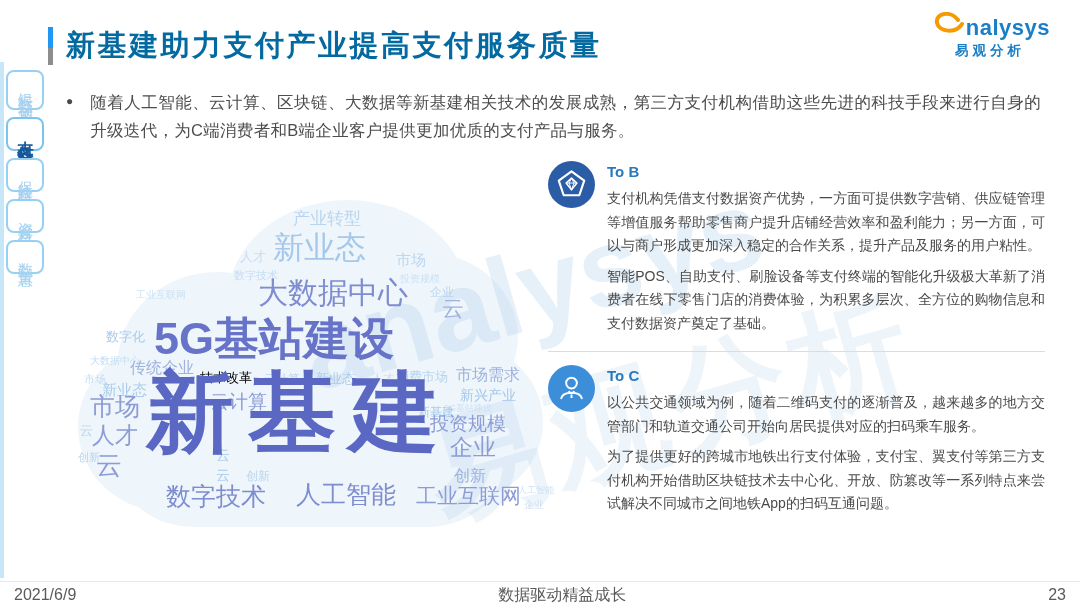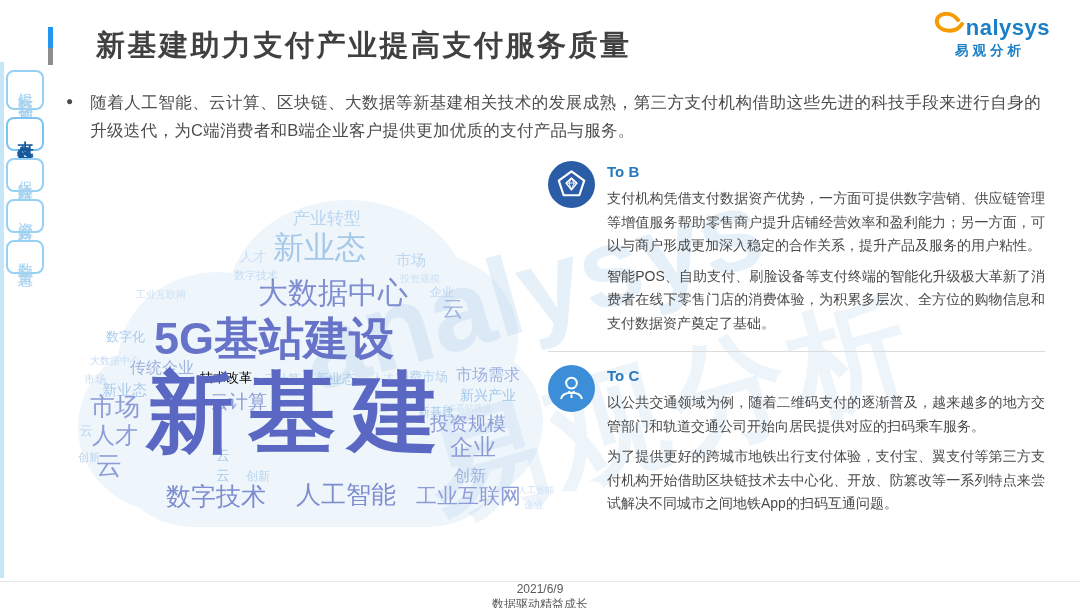--- a/index.html
+++ b/index.html
@@ -3,21 +3,21 @@
 <meta charset="utf-8">
 <style>
   html,body{margin:0;padding:0;}
   body{
     width:1080px;height:608px;position:relative;overflow:hidden;
     background:#ffffff;font-family:"Liberation Sans", sans-serif;
   }
   
   .title-row{position:absolute;left:48px;top:26px;display:flex;align-items:center;z-index:3;}
   .title-bar{width:5px;height:38px;background:linear-gradient(#2196f3 0 54%, #8d8d8d 54% 100%);margin-right:13px;}
-  .page-title{font-size:29px;font-weight:bold;color:#404040;letter-spacing:2.5px;white-space:nowrap;margin-left:30px;}
+  .page-title{font-size:29px;font-weight:bold;color:#0369a1;letter-spacing:2.5px;white-space:nowrap;}
   .logo{position:absolute;right:30px;top:12px;text-align:center;z-index:3;}
   .logo-brand{display:flex;align-items:flex-end;justify-content:center;}
   .logo-brand span{color:#1a7fc6;font-size:22px;font-weight:bold;letter-spacing:0.5px;line-height:1;}
   .logo-cn{color:#1a7fc6;font-size:13.5px;letter-spacing:4px;margin-top:3px;font-weight:bold;}
   
   .sidebar-strip{position:absolute;left:0;top:62px;width:4px;height:516px;background:#c7e6f8;z-index:2;}
   .sidebar{position:absolute;left:6px;top:70px;width:38px;display:flex;flex-direction:column;gap:7px;z-index:3;}
   .tab{
     writing-mode:vertical-rl;text-orientation:upright;
     border:2px solid #96d0f3;border-radius:8px;background:#fff;
@@ -43,22 +43,22 @@
   .icon-col{flex:0 0 47px;}
   .icon-circle{width:47px;height:47px;}
   .section-body{flex:1;}
   .section-heading{font-size:15px;font-weight:bold;color:#2878be;margin:2px 0 7px;}
   .section-body p{font-size:14px;line-height:1.68;color:#4a4a4a;text-align:justify;margin:0 0 7px;}
   .section-divider{border:none;border-top:1px solid #dcdcdc;margin:9px 0 13px;}
   
   .footer{
     position:absolute;left:0;right:0;bottom:0;height:27px;
     border-top:1px solid #e8e8e8;display:flex;align-items:center;
-    justify-content:space-between;padding:0 46px;box-sizing:border-box;
-    font-size:12px;color:#5a5a5a;background:#fff;z-index:4;flex-direction:column;
+    justify-content:space-between;padding:0 14px;box-sizing:border-box;
+    font-size:16px;color:#5a5a5a;background:#fff;z-index:4;
   }
 </style>
 </head>
 <body>
 
 <div class="title-row">
   <div class="title-bar"></div>
   <div class="page-title">新基建助力支付产业提高支付服务质量</div>
 </div>
 

